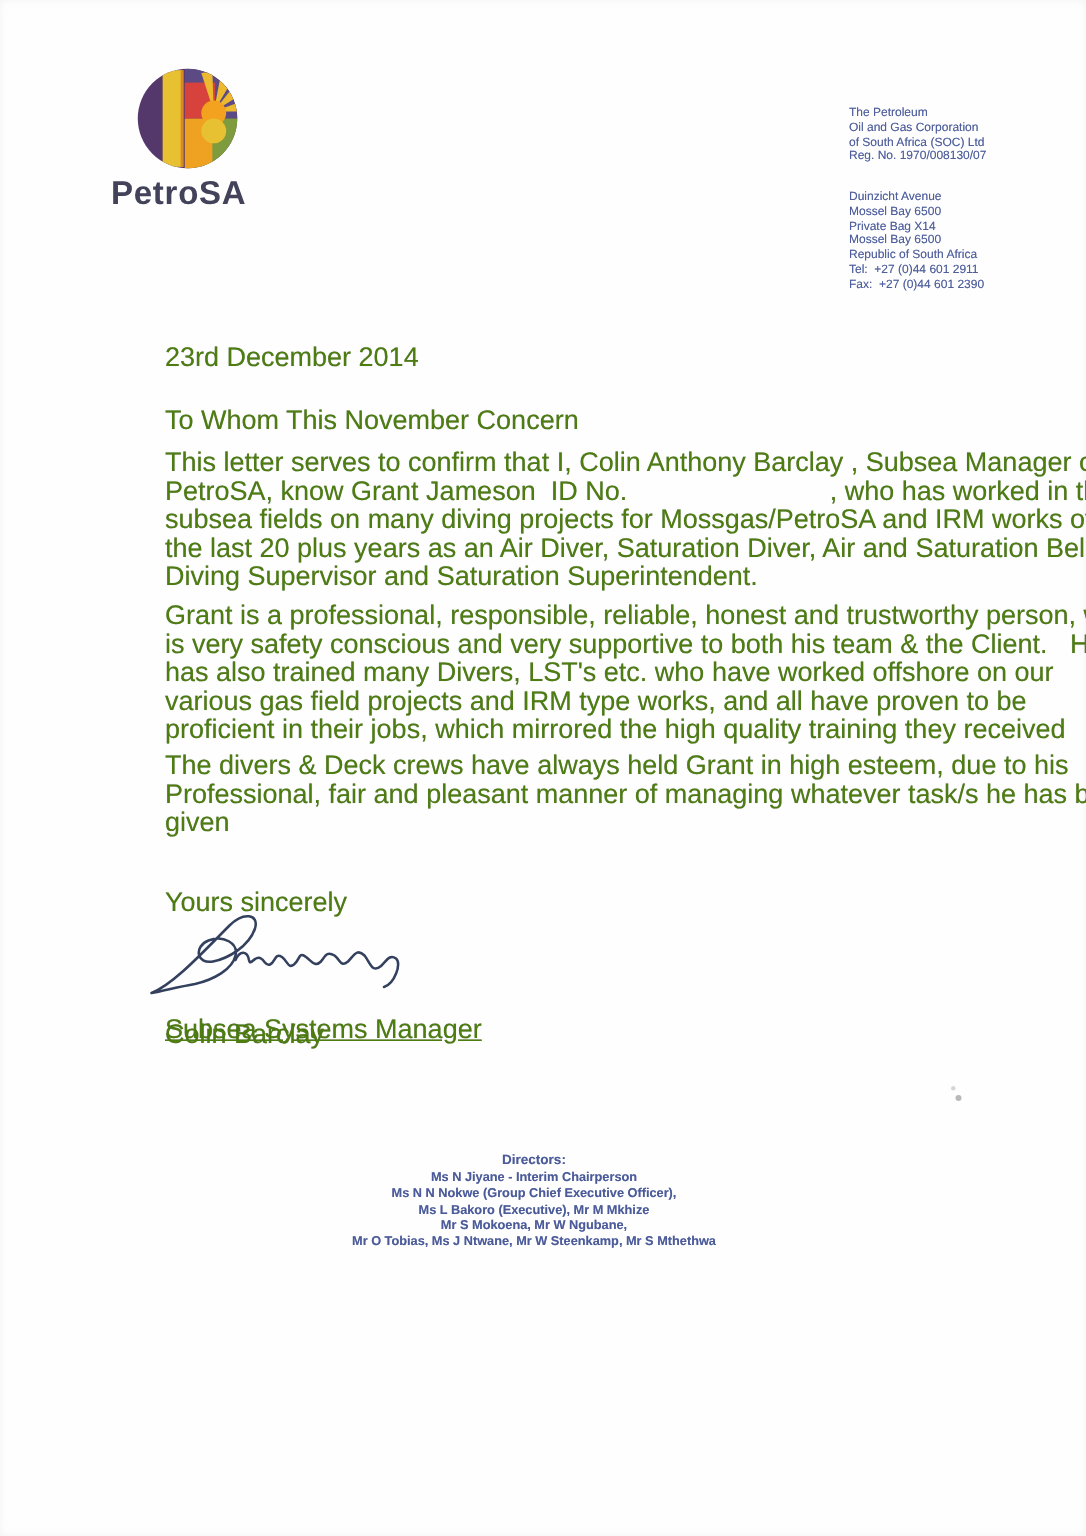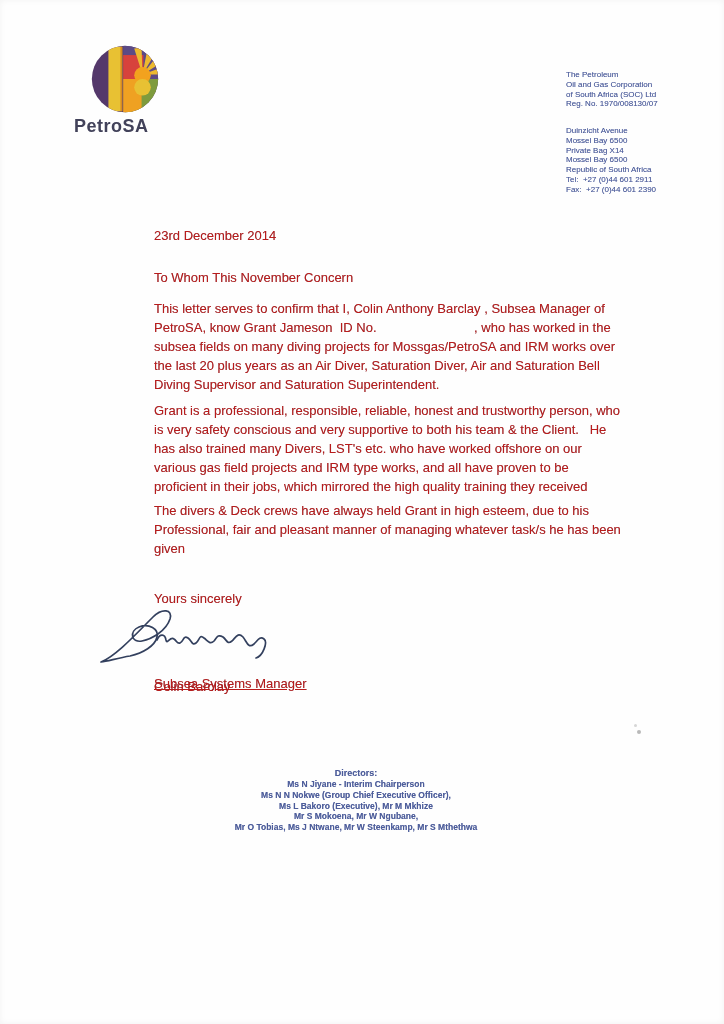--- a/index.html
+++ b/index.html
@@ -13,44 +13,43 @@
     font-family: "Liberation Sans", sans-serif;
     box-shadow: inset 0 0 6px rgba(0,0,0,0.05);
   }
   .pre { white-space: pre; }
 
   
   .logo { position: absolute; left: 74px; top: 44px; }
   .logo svg { display: block; margin-left: 16px; }
   .brand {
     margin-top: 2px;
-    font-size: 18px;
+    font-size: 22px;
     font-weight: bold;
     letter-spacing: 0.5px;
     color: #42425a;
   }
   .lh-block {
     position: absolute;
     left: 566px;
     font-size: 8px;
     line-height: 9.8px;
     color: #4f5f9d;
     text-shadow: 0 0 0.4px rgba(79,95,157,0.55);
   }
   .lh-company { top: 70px; }
   .lh-address { top: 126px; }
 
   
   .body-text {
     position: absolute;
     left: 110px;
-    font-size: 13px;
-    color: #b91c1c;
+    font-size: 18px;
+    color: #4d7c0f;
     text-shadow: 0 0 0.45px rgba(62,68,83,0.5);
-    margin-left: 44px;
   }
   .para { line-height: 19px; }
   .date-line { top: 228px; }
   .salutation { top: 270px; }
   .para1 { top: 299px; }
   .para2 { top: 401px; }
   .para3 { top: 501px; }
   .closing { top: 591px; }
   .signer-name { top: 679px; }
   .signer-title { top: 676px; text-decoration: underline; }

